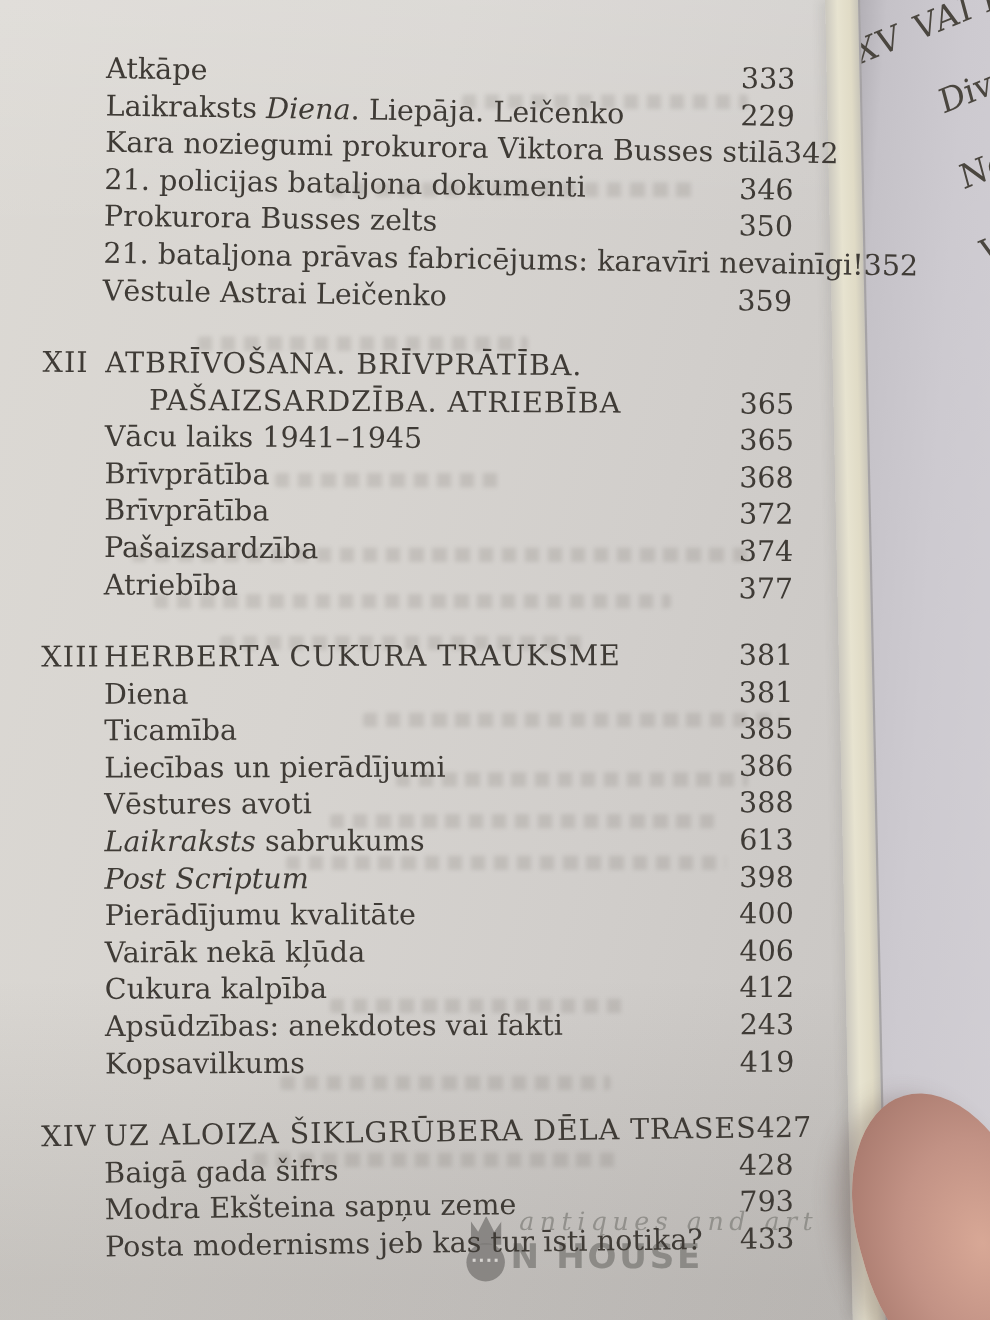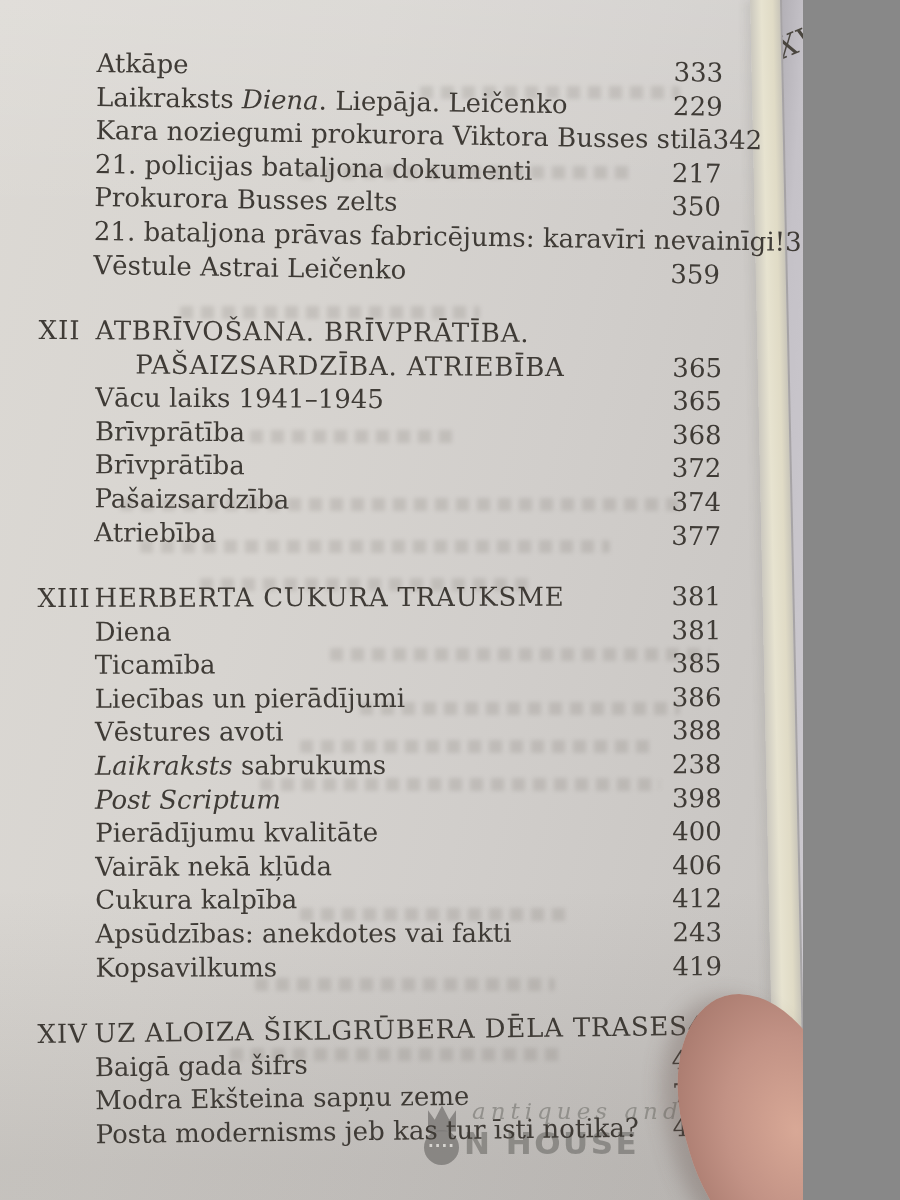--- a/index.html
+++ b/index.html
@@ -1,17 +1,17 @@
 <!DOCTYPE html>
 <html><head>
 <meta charset="utf-8">
 <style>
   html,body{margin:0;padding:0;background:#888;}
   .photo{
-    position:relative;width:803px;height:1200px;overflow:hidden;
+    position:relative;width:900px;height:1200px;overflow:hidden;
     background:linear-gradient(104deg,#dcd9d4 0%,#d7d4d0 35%,#d1cecb 60%,#cbc8c5 82%,#c6c3c0 100%);
     font-family:"DejaVu Serif", serif;color:#3f3b36;
   }
   .photo::before{
     content:"";position:absolute;inset:0;z-index:1;pointer-events:none;
     background:linear-gradient(to bottom,rgba(255,255,255,.14),rgba(255,255,255,0) 18%,rgba(255,255,255,0) 74%,rgba(60,55,50,.12) 97%);
   }
   
   .toc{position:absolute;left:38px;top:46px;width:704px;z-index:5;line-height:33.6px;font-size:26px;}
   .section{transform-origin:0 50%;}
@@ -115,21 +115,21 @@
           <span class="pg">229</span>
         </div>
         <div class="row">
           <span class="num"></span>
           <span class="lbl"><span>Kara noziegumi prokurora Viktora Busses stilā</span></span>
           <span class="pg">342</span>
         </div>
         <div class="row">
           <span class="num"></span>
           <span class="lbl"><span>21. policijas bataljona dokumenti</span></span>
-          <span class="pg">217</span>
+          <span class="pg">346</span>
         </div>
         <div class="row">
           <span class="num"></span>
           <span class="lbl"><span>Prokurora Busses zelts</span></span>
           <span class="pg">350</span>
         </div>
         <div class="row">
           <span class="num"></span>
           <span class="lbl"><span>21. bataljona prāvas fabricējums: karavīri nevainīgi!</span></span>
           <span class="pg">352</span>
@@ -199,21 +199,21 @@
           <span class="pg">386</span>
         </div>
         <div class="row">
           <span class="num"></span>
           <span class="lbl"><span>Vēstures avoti</span></span>
           <span class="pg">388</span>
         </div>
         <div class="row">
           <span class="num"></span>
           <span class="lbl"><i>Laikraksts</i><span> sabrukums</span></span>
-          <span class="pg">238</span>
+          <span class="pg">613</span>
         </div>
         <div class="row">
           <span class="num"></span>
           <span class="lbl"><i>Post Scriptum</i></span>
           <span class="pg">398</span>
         </div>
         <div class="row">
           <span class="num"></span>
           <span class="lbl"><span>Pierādījumu kvalitāte</span></span>
           <span class="pg">400</span>

